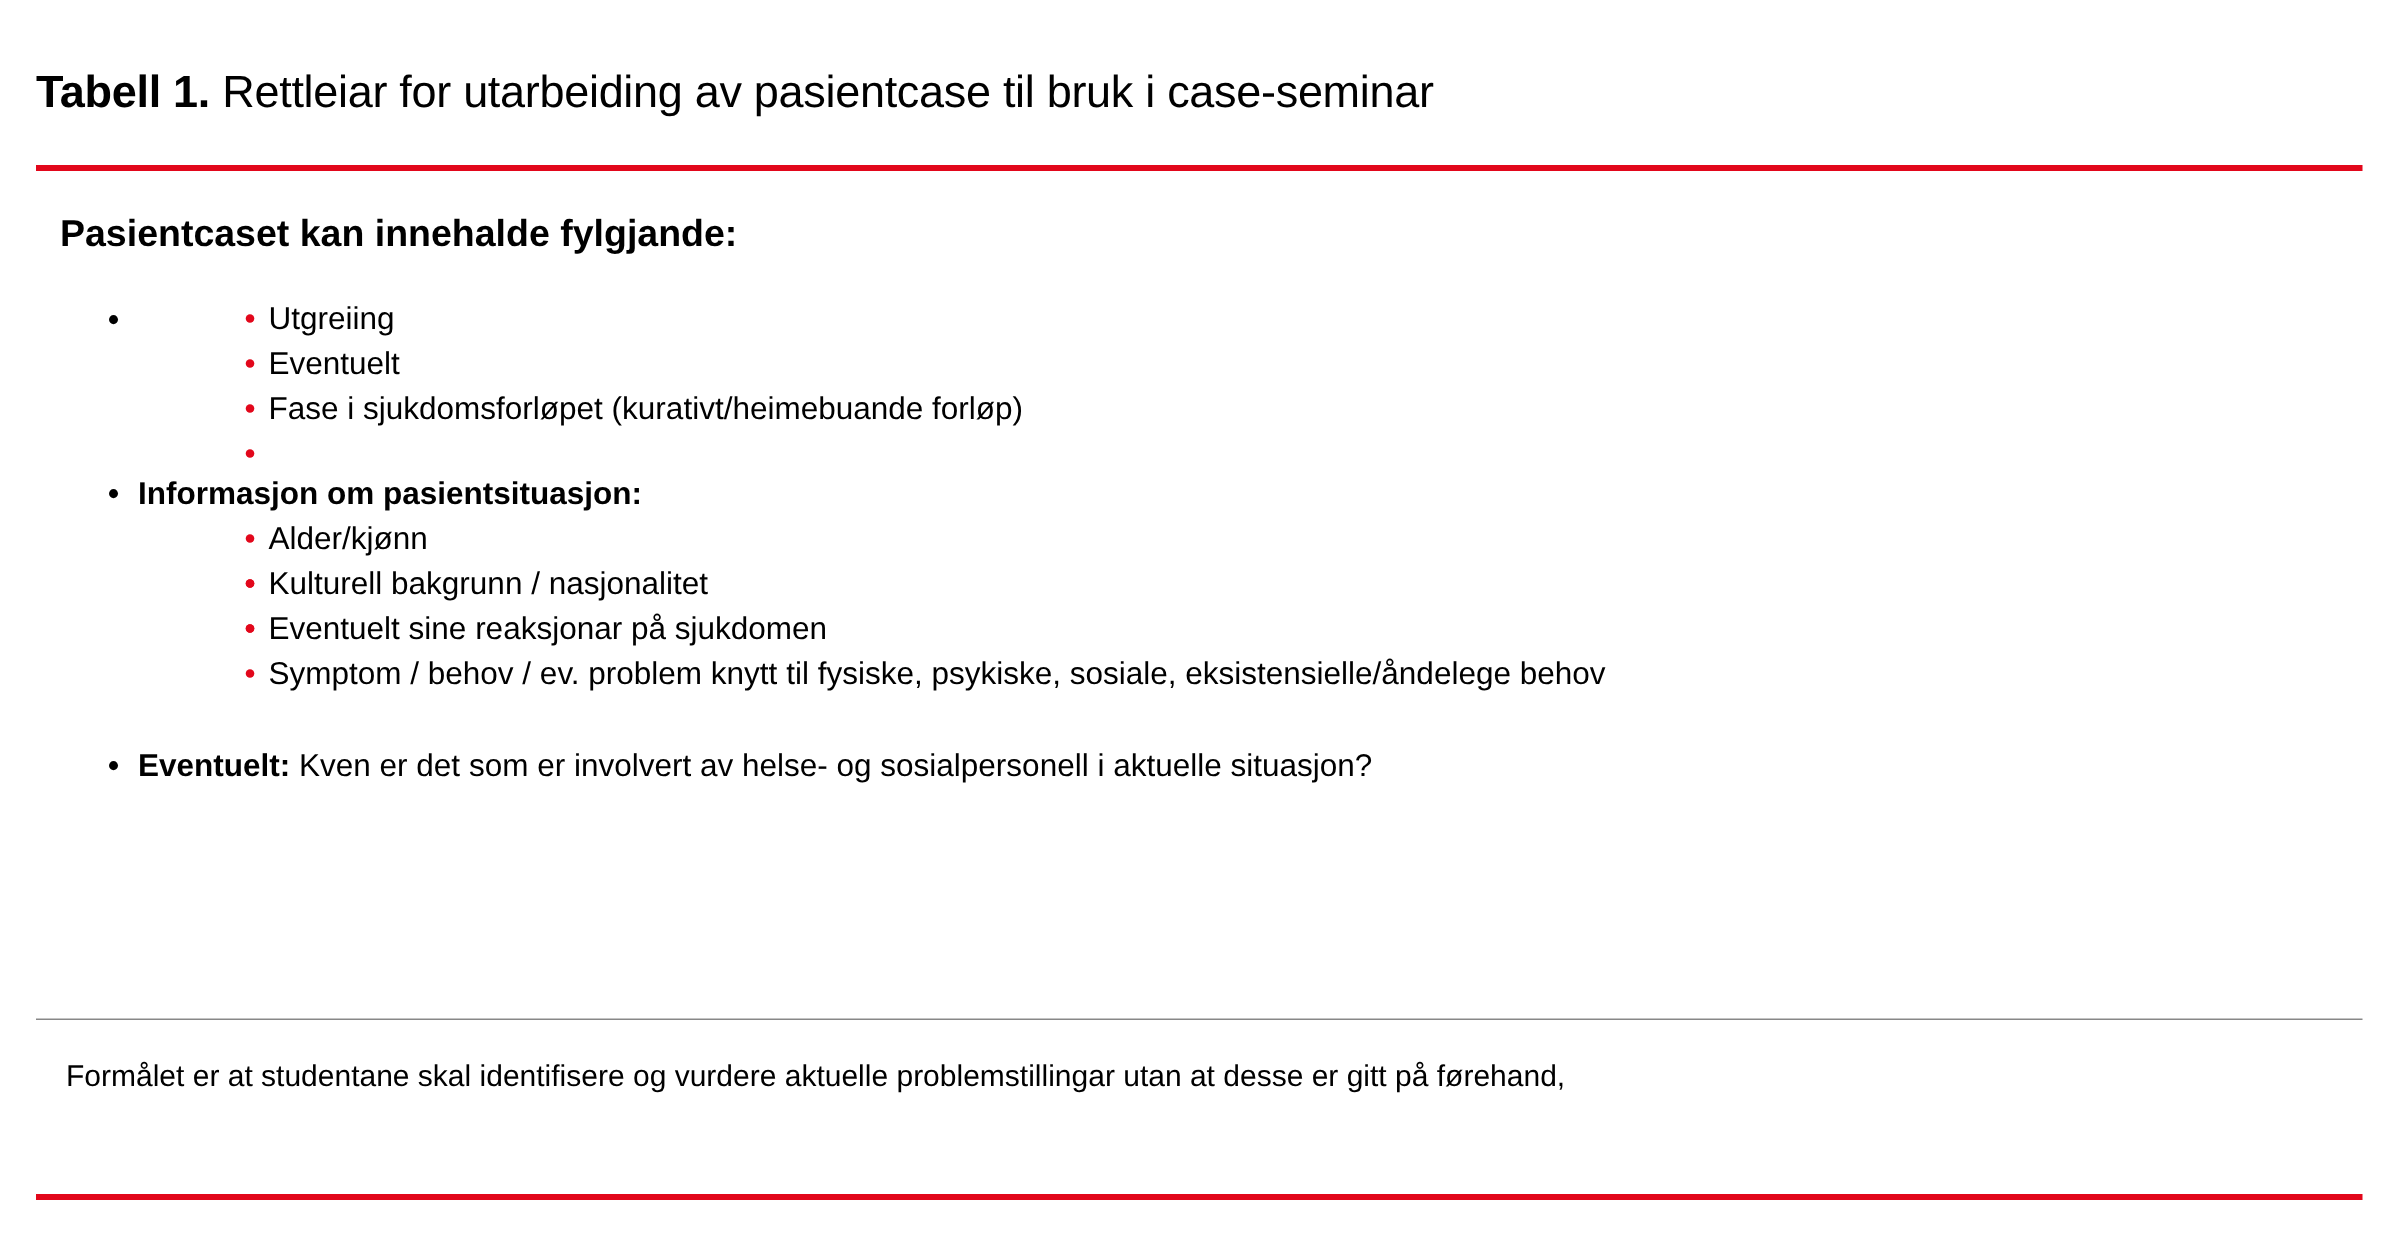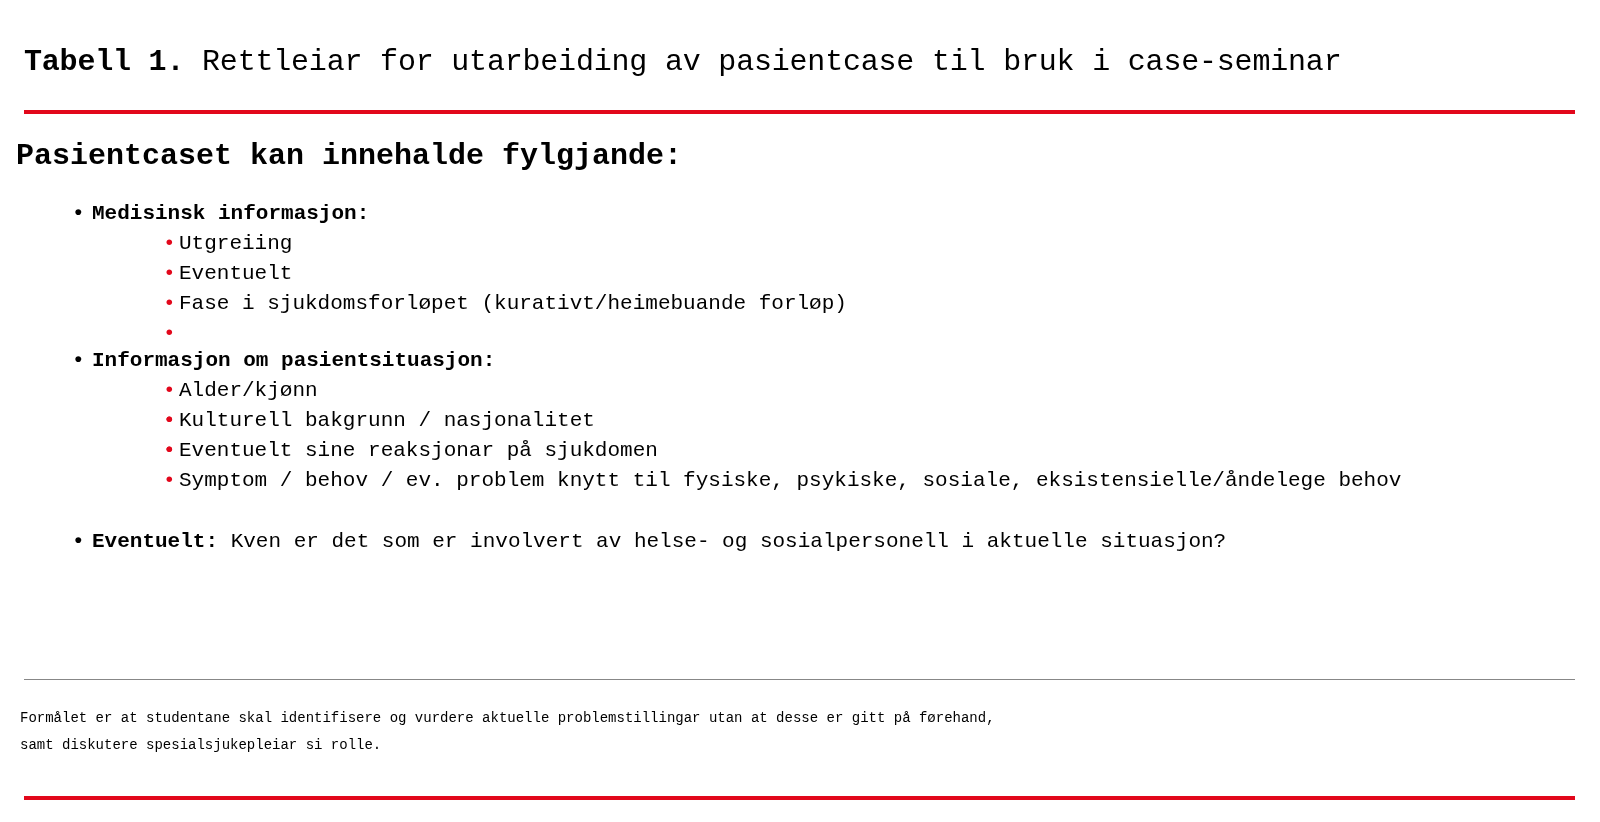--- a/index.html
+++ b/index.html
@@ -12,21 +12,20 @@
     height: 822px;
     font-family: "Liberation Sans", sans-serif;
     color: #000000;
     overflow: hidden;
   }
   .page {
     position: relative;
     width: 1600px;
     height: 822px;
     box-sizing: border-box;
-    font-family: Liberation Mono, monospace;
   }
 
   
   .title {
     position: absolute;
     left: 24px;
     top: 42px;
     font-size: 30px;
     line-height: 40px;
     letter-spacing: -0.2px;
@@ -59,22 +58,22 @@
   }
 
   
   .content {
     position: absolute;
     left: 0;
     top: 140px;
     width: 1600px;
   }
   .lead {
-    margin: 0 0 26px 16px;
-    font-size: 30px;
+    margin: 0 0 26px 40px;
+    font-size: 25px;
     font-weight: bold;
     line-height: 32px;
   }
 
   .group {
     margin-bottom: 26px;
   }
   .group:last-child { margin-bottom: 0; }
 
   .l1 {
@@ -121,23 +120,23 @@
     line-height: 30px;
   }
 
   .eventuelt {
     margin-top: 30px;
   }
 
   
   .note {
     position: absolute;
-    left: 20px;
+    left: 44px;
     top: 705px;
-    font-size: 14px;
+    font-size: 20px;
     line-height: 27px;
     font-weight: normal;
     white-space: nowrap;
   }
   .note div { white-space: nowrap; }
 </style>
 </head>
 <body>
 
 <div class="page">
@@ -149,21 +148,20 @@
 
   <div class="rule-red top"></div>
 
   <div class="content">
 
     <div class="lead">Pasientcaset kan innehalde fylgjande:</div>
 
     <div class="group">
       <div class="l1">
         <span class="dot">•</span>
-        <span>Medisinsk informasjon:</span>
       </div>
       <ul class="sublist">
         <li class="l2">
           <span class="dot">•</span>
           <span>Utgreiing</span>
         </li>
         <li class="l2">
           <span class="dot">•</span>
           <span>Eventuelt</span>
         </li>
@@ -214,18 +212,17 @@
         <span>Eventuelt:</span><span class="normal"> Kven er det som er involvert av helse- og sosialpersonell i aktuelle situasjon?</span>
       </div>
     </div>
 
   </div>
 
   <div class="rule-gray"></div>
 
   <div class="note">
     <div>Formålet er at studentane skal identifisere og vurdere aktuelle problemstillingar utan at desse er gitt på førehand,</div>
-    <div>samt diskutere spesialsjukepleiar si rolle.</div>
   </div>
 
   <div class="rule-red bottom"></div>
 
 </div>
 
 </body></html>

